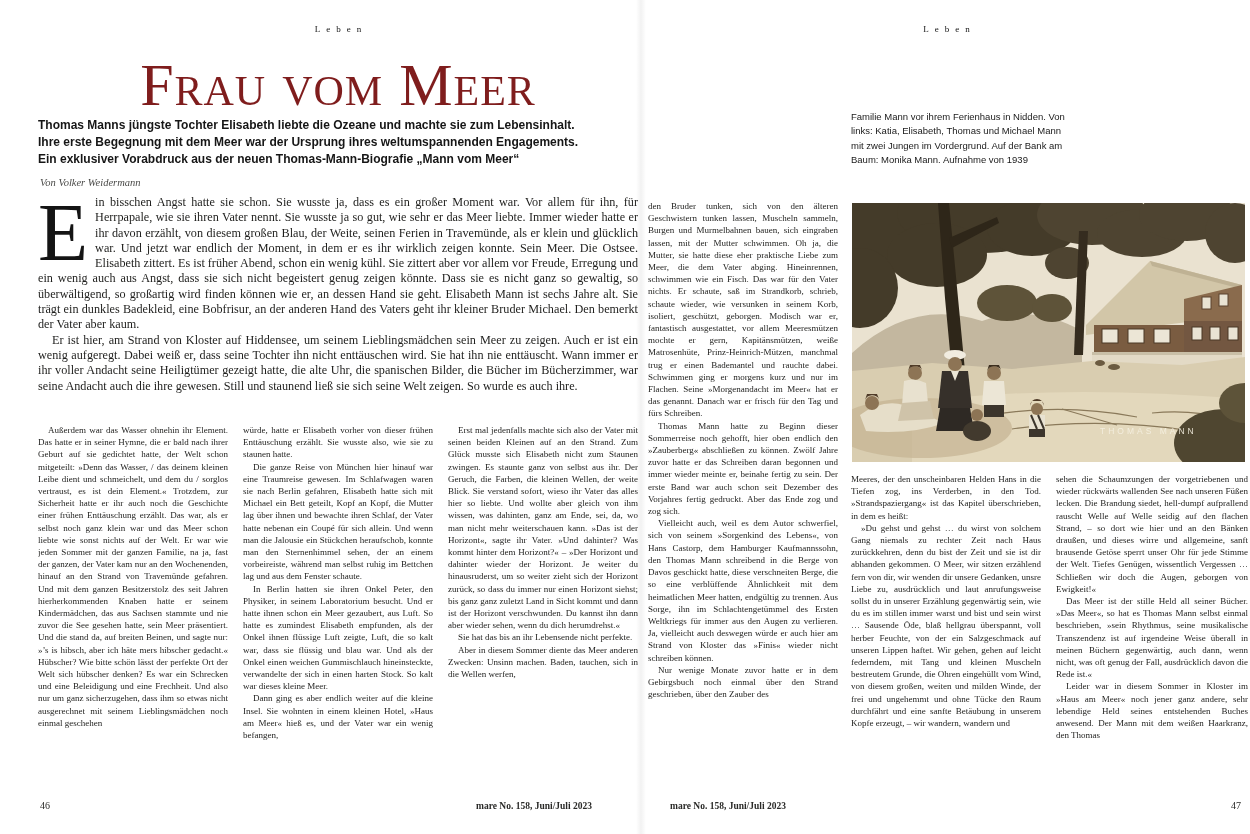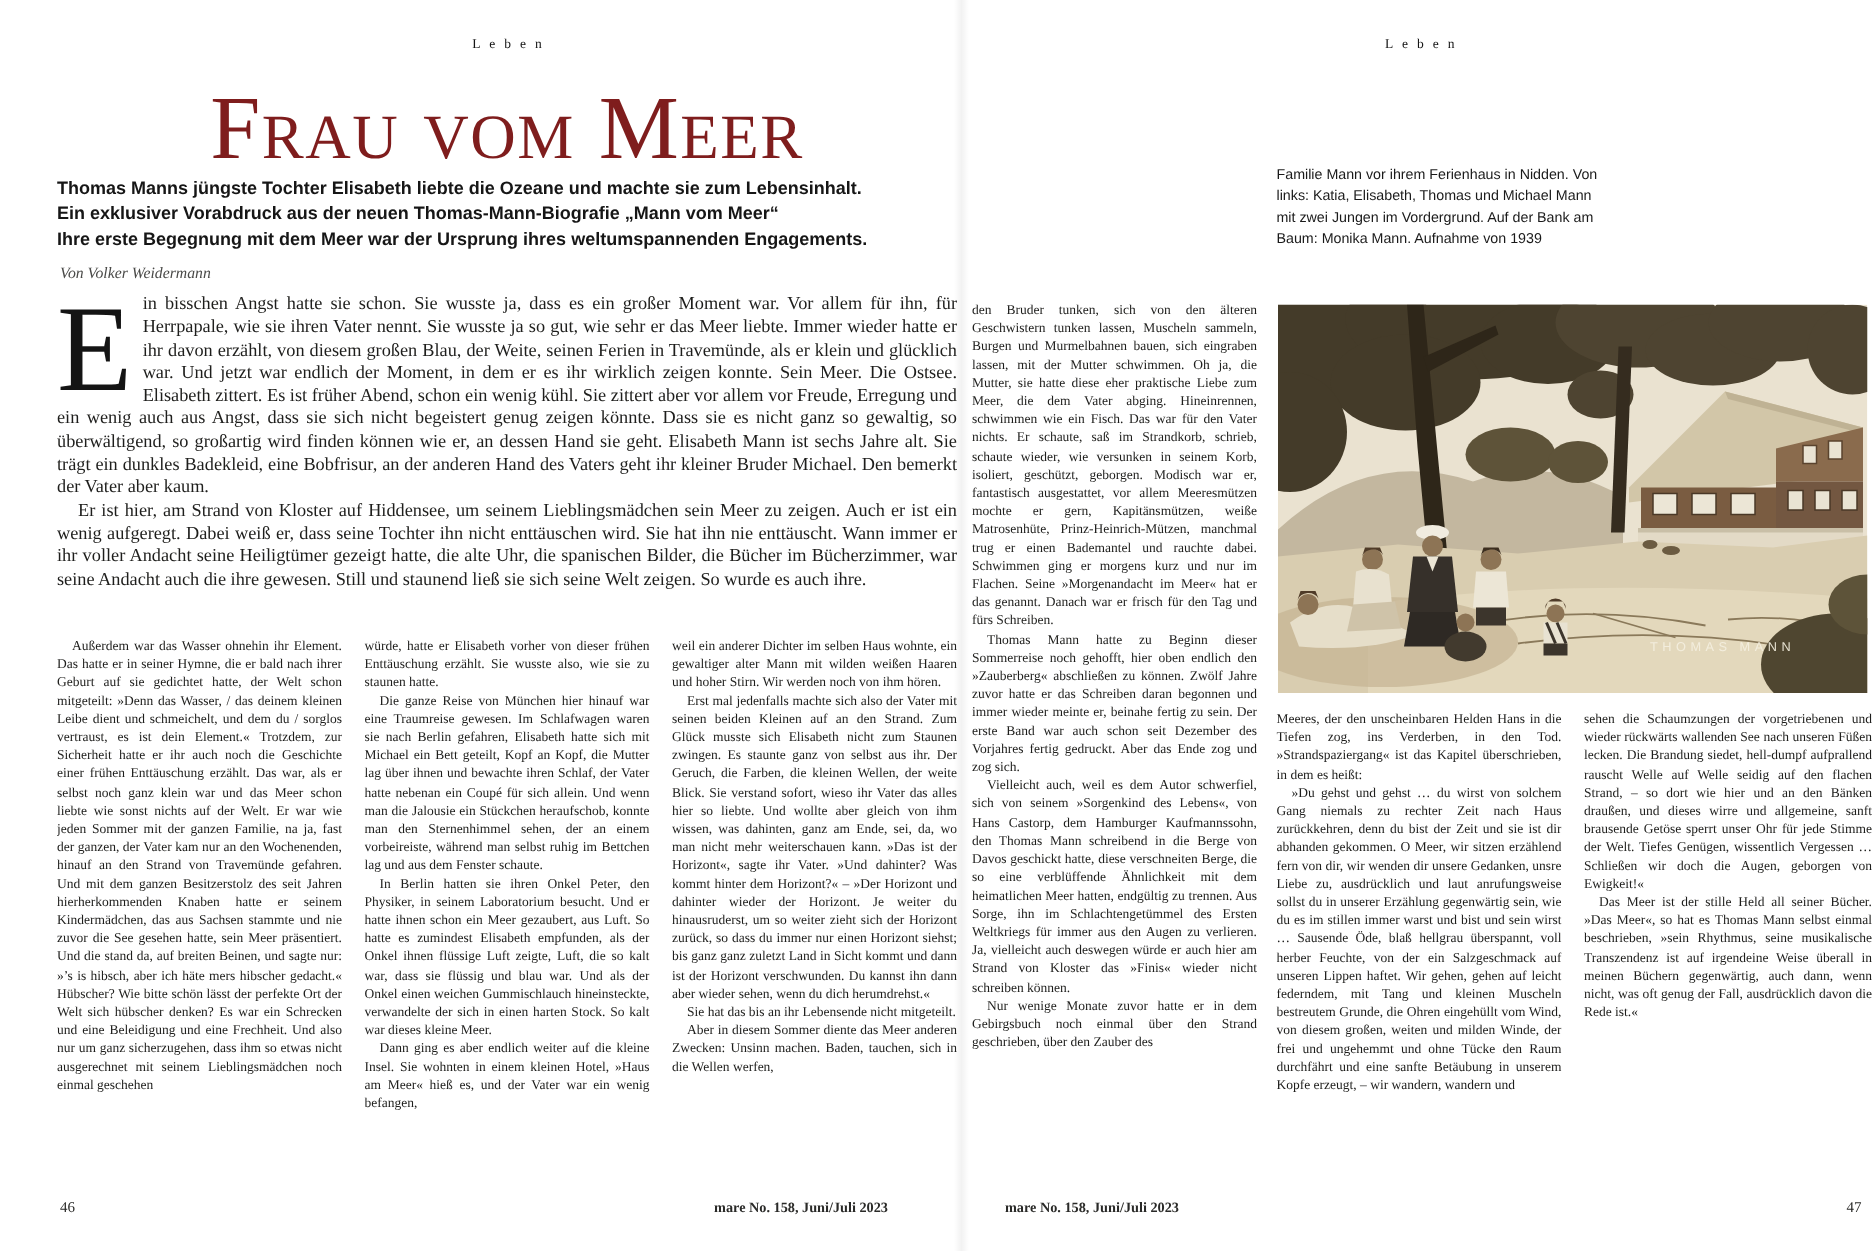--- a/index.html
+++ b/index.html
@@ -53,44 +53,43 @@
 </head>
 <body>
 
 <div class="gutter"></div>
 
 <div class="page" id="page-left">
   <div class="section-head">Leben</div>
   <h1 class="title">Frau vom Meer</h1>
   <div class="dek">
     <div>Thomas Manns jüngste Tochter Elisabeth liebte die Ozeane und machte sie zum Lebensinhalt.</div>
+    <div>Ihre erste Begegnung mit dem Meer war der Ursprung ihres weltumspannenden Engagements.</div>
     <div>Ein exklusiver Vorabdruck aus der neuen Thomas-Mann-Biografie „Mann vom Meer“</div>
-    <div>Ihre erste Begegnung mit dem Meer war der Ursprung ihres weltumspannenden Engagements.</div>
   </div>
   <div class="byline">Von Volker Weidermann</div>
 
   <div class="lede">
     <p><span class="dropcap">E</span><span>in bisschen Angst hatte sie schon. Sie wusste ja, dass es ein großer Moment war. Vor allem für ihn, für Herrpapale, wie sie ihren Vater nennt. Sie wusste ja so gut, wie sehr er das Meer liebte. Immer wieder hatte er ihr davon erzählt, von diesem großen Blau, der Weite, seinen Ferien in Travemünde, als er klein und glücklich war. Und jetzt war endlich der Moment, in dem er es ihr wirklich zeigen konnte. Sein Meer. Die Ostsee. Elisabeth zittert. Es ist früher Abend, schon ein wenig kühl. Sie zittert aber vor allem vor Freude, Erregung und ein wenig auch aus Angst, dass sie sich nicht begeistert genug zeigen könnte. Dass sie es nicht ganz so gewaltig, so überwältigend, so großartig wird finden können wie er, an dessen Hand sie geht. Elisabeth Mann ist sechs Jahre alt. Sie trägt ein dunkles Badekleid, eine Bobfrisur, an der anderen Hand des Vaters geht ihr kleiner Bruder Michael. Den bemerkt der Vater aber kaum.</span></p>
     <p>Er ist hier, am Strand von Kloster auf Hiddensee, um seinem Lieblingsmädchen sein Meer zu zeigen. Auch er ist ein wenig aufgeregt. Dabei weiß er, dass seine Tochter ihn nicht enttäuschen wird. Sie hat ihn nie enttäuscht. Wann immer er ihr voller Andacht seine Heiligtümer gezeigt hatte, die alte Uhr, die spanischen Bilder, die Bücher im Bücherzimmer, war seine Andacht auch die ihre gewesen. Still und staunend ließ sie sich seine Welt zeigen. So wurde es auch ihre.</p>
   </div>
 
   <div class="cols">
     <div class="col">
       <p>Außerdem war das Wasser ohnehin ihr Element. Das hatte er in seiner Hymne, die er bald nach ihrer Geburt auf sie gedichtet hatte, der Welt schon mitgeteilt: »Denn das Wasser, / das deinem kleinen Leibe dient und schmeichelt, und dem du / sorglos vertraust, es ist dein Element.« Trotzdem, zur Sicherheit hatte er ihr auch noch die Geschichte einer frühen Enttäuschung erzählt. Das war, als er selbst noch ganz klein war und das Meer schon liebte wie sonst nichts auf der Welt. Er war wie jeden Sommer mit der ganzen Familie, na ja, fast der ganzen, der Vater kam nur an den Wochenenden, hinauf an den Strand von Travemünde gefahren. Und mit dem ganzen Besitzerstolz des seit Jahren hierherkommenden Knaben hatte er seinem Kindermädchen, das aus Sachsen stammte und nie zuvor die See gesehen hatte, sein Meer präsentiert. Und die stand da, auf breiten Beinen, und sagte nur: »’s is hibsch, aber ich häte mers hibscher gedacht.« Hübscher? Wie bitte schön lässt der perfekte Ort der Welt sich hübscher denken? Es war ein Schrecken und eine Beleidigung und eine Frechheit. Und also nur um ganz sicherzugehen, dass ihm so etwas nicht ausgerechnet mit seinem Lieblingsmädchen noch einmal geschehen</p>
     </div>
     <div class="col">
       <p class="cont">würde, hatte er Elisabeth vorher von dieser frühen Enttäuschung erzählt. Sie wusste also, wie sie zu staunen hatte.</p>
       <p>Die ganze Reise von München hier hinauf war eine Traumreise gewesen. Im Schlafwagen waren sie nach Berlin gefahren, Elisabeth hatte sich mit Michael ein Bett geteilt, Kopf an Kopf, die Mutter lag über ihnen und bewachte ihren Schlaf, der Vater hatte nebenan ein Coupé für sich allein. Und wenn man die Jalousie ein Stückchen heraufschob, konnte man den Sternenhimmel sehen, der an einem vorbeireiste, während man selbst ruhig im Bettchen lag und aus dem Fenster schaute.</p>
       <p>In Berlin hatten sie ihren Onkel Peter, den Physiker, in seinem Laboratorium besucht. Und er hatte ihnen schon ein Meer gezaubert, aus Luft. So hatte es zumindest Elisabeth empfunden, als der Onkel ihnen flüssige Luft zeigte, Luft, die so kalt war, dass sie flüssig und blau war. Und als der Onkel einen weichen Gummischlauch hineinsteckte, verwandelte der sich in einen harten Stock. So kalt war dieses kleine Meer.</p>
       <p>Dann ging es aber endlich weiter auf die kleine Insel. Sie wohnten in einem kleinen Hotel, »Haus am Meer« hieß es, und der Vater war ein wenig befangen,</p>
     </div>
     <div class="col">
-      <p class="cont">weil ein anderer Dichter im selben Haus wohnte, ein gewaltiger alter Mann mit wilden weißen Haaren und hoher Stirn. Wir werden noch von ihm hören.</p>
       <p>Erst mal jedenfalls machte sich also der Vater mit seinen beiden Kleinen auf an den Strand. Zum Glück musste sich Elisabeth nicht zum Staunen zwingen. Es staunte ganz von selbst aus ihr. Der Geruch, die Farben, die kleinen Wellen, der weite Blick. Sie verstand sofort, wieso ihr Vater das alles hier so liebte. Und wollte aber gleich von ihm wissen, was dahinten, ganz am Ende, sei, da, wo man nicht mehr weiterschauen kann. »Das ist der Horizont«, sagte ihr Vater. »Und dahinter? Was kommt hinter dem Horizont?« – »Der Horizont und dahinter wieder der Horizont. Je weiter du hinausruderst, um so weiter zieht sich der Horizont zurück, so dass du immer nur einen Horizont siehst; bis ganz ganz zuletzt Land in Sicht kommt und dann ist der Horizont verschwunden. Du kannst ihn dann aber wieder sehen, wenn du dich herumdrehst.«</p>
-      <p>Sie hat das bis an ihr Lebensende nicht mitgeteilt.</p>
+      <p>Sie hat das bis an ihr Lebensende nicht perfekte.</p>
       <p>Aber in diesem Sommer diente das Meer anderen Zwecken: Unsinn machen. Baden, tauchen, sich in die Wellen werfen,</p>
     </div>
   </div>
 
   <div class="page-no">46</div>
   <div class="footer-issue">mare No. 158, Juni/Juli 2023</div>
 </div>
 
 <div class="page" id="page-right">
   <div class="section-head">Leben</div>
@@ -195,17 +194,18 @@
     <p>Vielleicht auch, weil es dem Autor schwerfiel, sich von seinem »Sorgenkind des Lebens«, von Hans Castorp, dem Hamburger Kaufmannssohn, den Thomas Mann schreibend in die Berge von Davos geschickt hatte, diese verschneiten Berge, die so eine verblüffende Ähnlichkeit mit dem heimatlichen Meer hatten, endgültig zu trennen. Aus Sorge, ihn im Schlachtengetümmel des Ersten Weltkriegs für immer aus den Augen zu verlieren. Ja, vielleicht auch deswegen würde er auch hier am Strand von Kloster das »Finis« wieder nicht schreiben können.</p>
     <p>Nur wenige Monate zuvor hatte er in dem Gebirgsbuch noch einmal über den Strand geschrieben, über den Zauber des</p>
   </div>
   <div class="rcol" id="rcol2">
     <p class="cont">Meeres, der den unscheinbaren Helden Hans in die Tiefen zog, ins Verderben, in den Tod. »Strandspaziergang« ist das Kapitel überschrieben, in dem es heißt:</p>
     <p>»Du gehst und gehst … du wirst von solchem Gang niemals zu rechter Zeit nach Haus zurückkehren, denn du bist der Zeit und sie ist dir abhanden gekommen. O Meer, wir sitzen erzählend fern von dir, wir wenden dir unsere Gedanken, unsre Liebe zu, ausdrücklich und laut anrufungsweise sollst du in unserer Erzählung gegenwärtig sein, wie du es im stillen immer warst und bist und sein wirst … Sausende Öde, blaß hellgrau überspannt, voll herber Feuchte, von der ein Salzgeschmack auf unseren Lippen haftet. Wir gehen, gehen auf leicht federndem, mit Tang und kleinen Muscheln bestreutem Grunde, die Ohren eingehüllt vom Wind, von diesem großen, weiten und milden Winde, der frei und ungehemmt und ohne Tücke den Raum durchfährt und eine sanfte Betäubung in unserem Kopfe erzeugt, – wir wandern, wandern und</p>
   </div>
   <div class="rcol" id="rcol3">
     <p class="cont">sehen die Schaumzungen der vorgetriebenen und wieder rückwärts wallenden See nach unseren Füßen lecken. Die Brandung siedet, hell-dumpf aufprallend rauscht Welle auf Welle seidig auf den flachen Strand, – so dort wie hier und an den Bänken draußen, und dieses wirre und allgemeine, sanft brausende Getöse sperrt unser Ohr für jede Stimme der Welt. Tiefes Genügen, wissentlich Vergessen … Schließen wir doch die Augen, geborgen von Ewigkeit!«</p>
     <p>Das Meer ist der stille Held all seiner Bücher. »Das Meer«, so hat es Thomas Mann selbst einmal beschrieben, »sein Rhythmus, seine musikalische Transzendenz ist auf irgendeine Weise überall in meinen Büchern gegenwärtig, auch dann, wenn nicht, was oft genug der Fall, ausdrücklich davon die Rede ist.«</p>
+    <p>Leider war in diesem Sommer in Kloster im »Haus am Meer« noch jener ganz andere, sehr lebendige Held seines entstehenden Buches anwesend. Der Mann mit dem weißen Haarkranz, den Thomas</p>
   </div>
 
   <div class="footer-issue">mare No. 158, Juni/Juli 2023</div>
   <div class="page-no">47</div>
 </div>
 
 </body></html>

